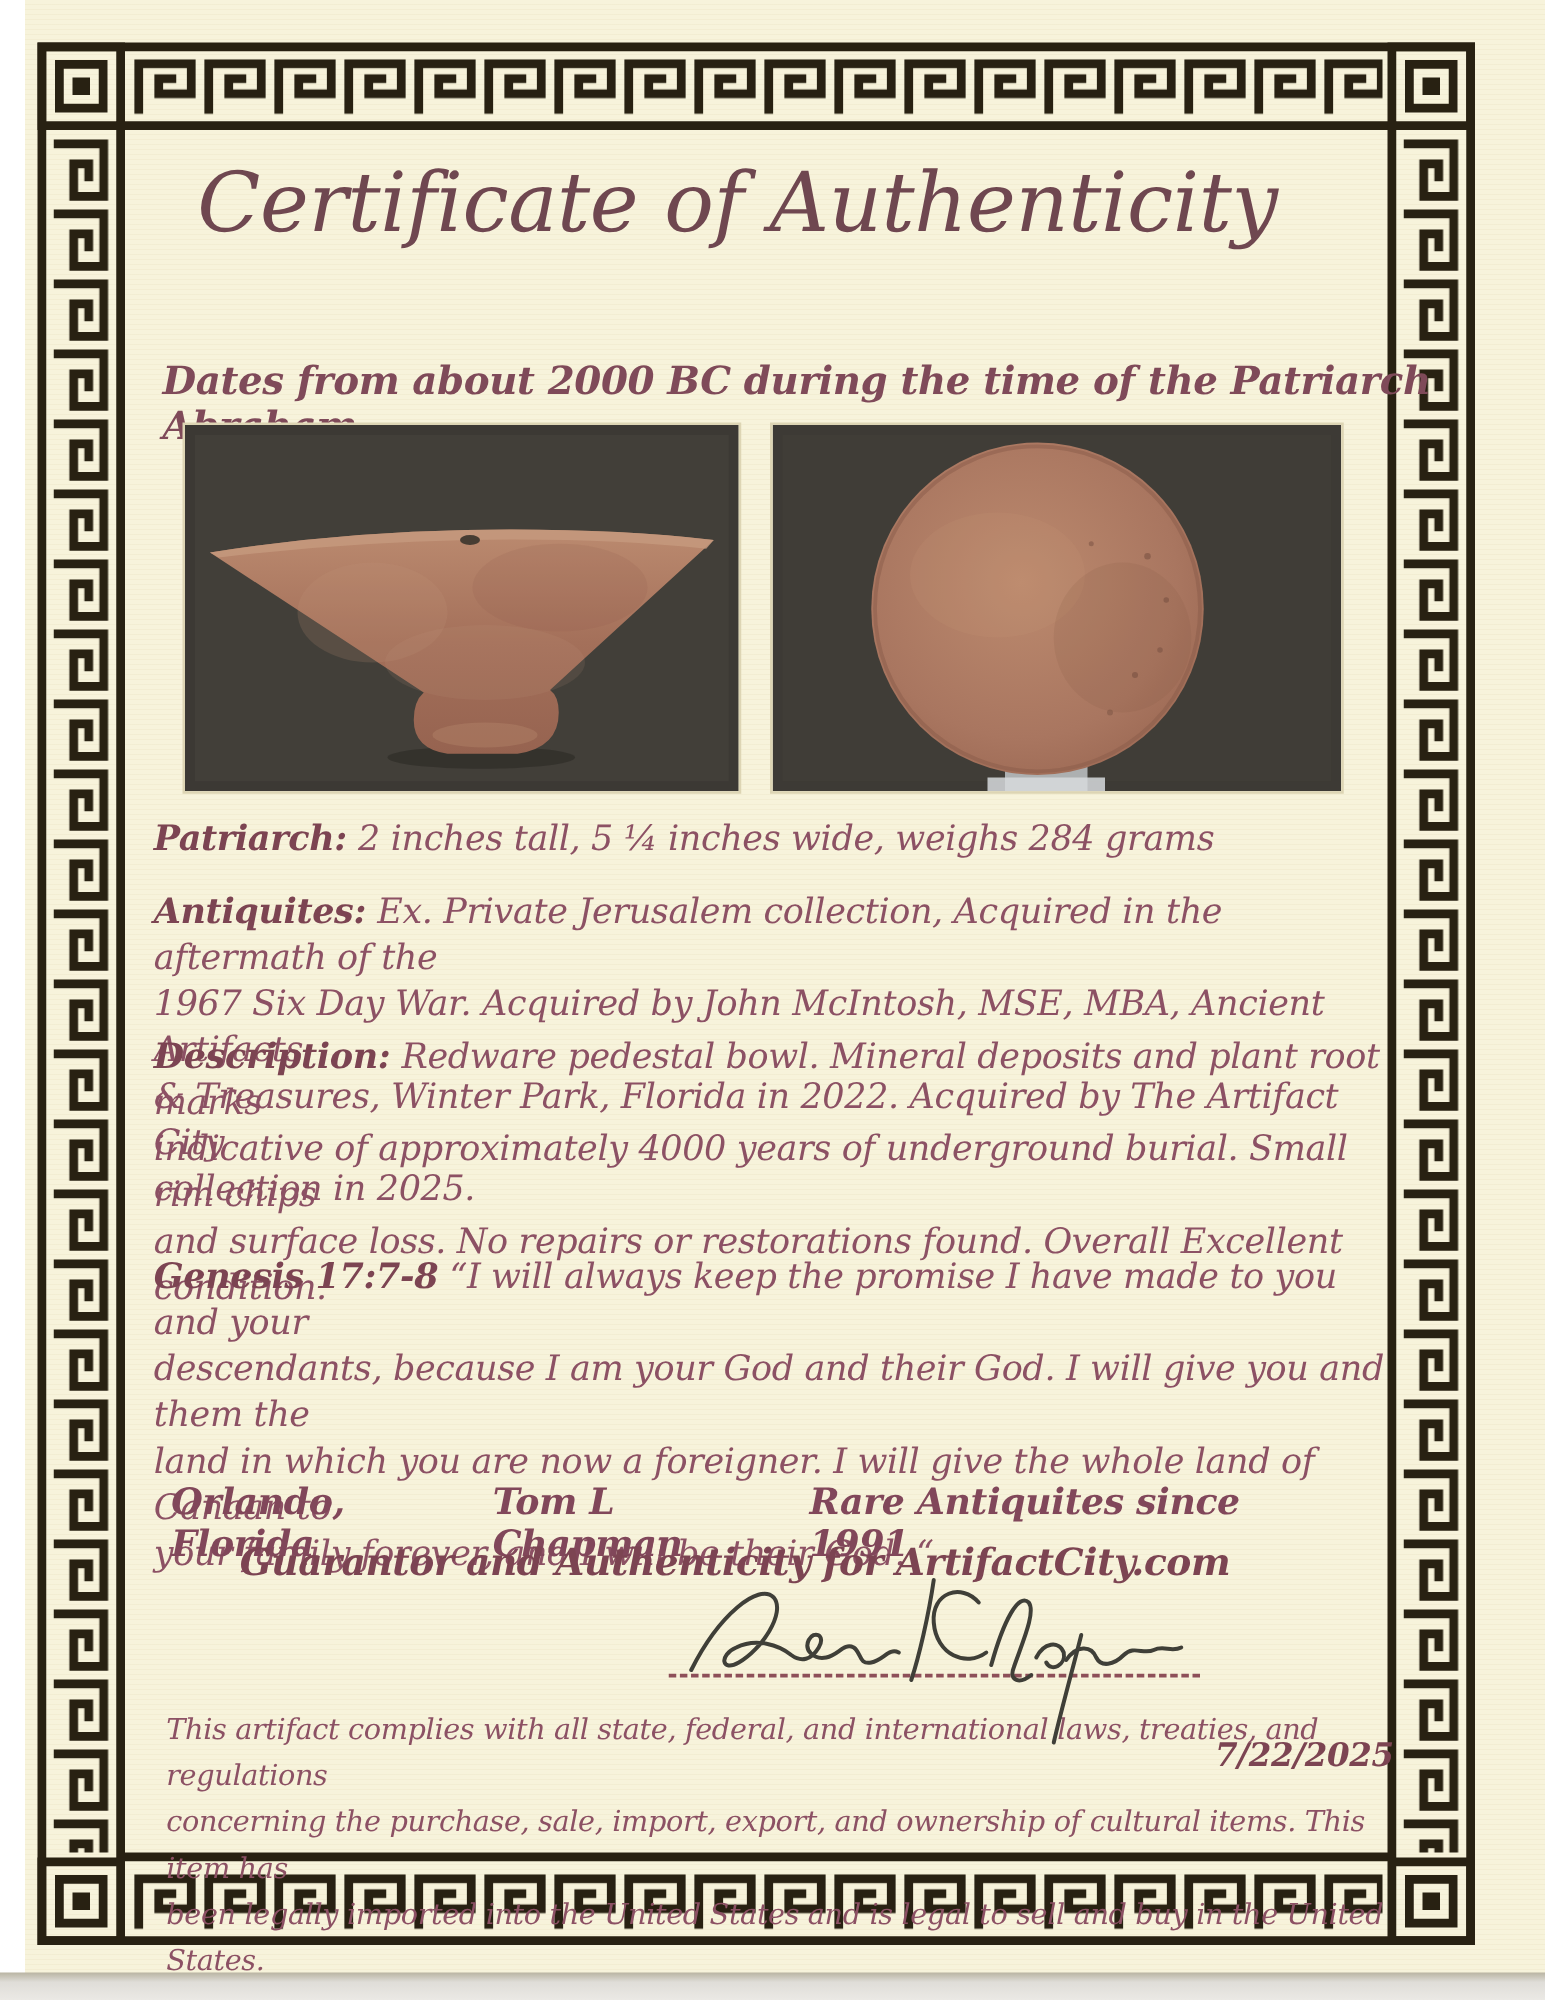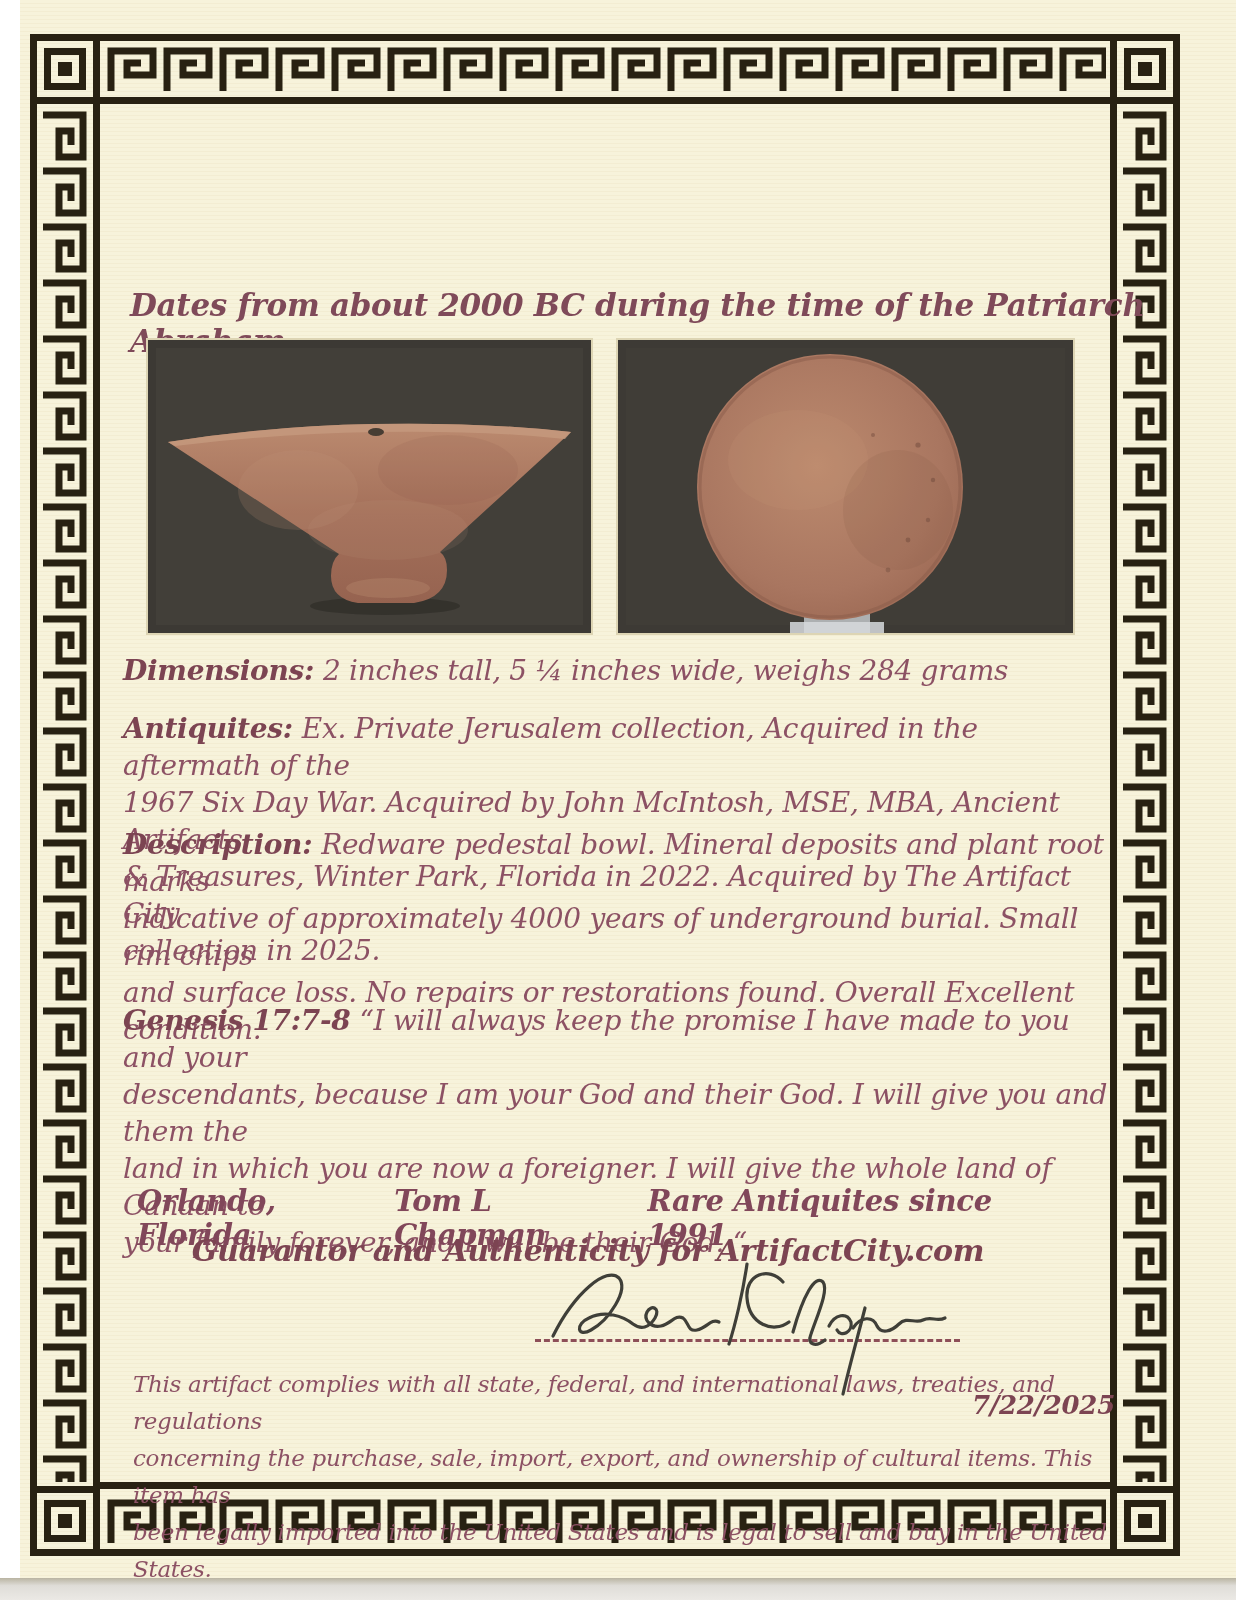--- a/index.html
+++ b/index.html
@@ -109,20 +109,21 @@
       <rect x="17.5" y="17.5" width="35" height="35" fill="none" stroke="#282112" stroke-width="7"></rect>
       <rect x="28" y="28" width="14" height="14" fill="#282112"></rect>
     </g>
     <g transform="translate(1110,1486)">
       <rect x="3.5" y="3.5" width="63" height="63" fill="none" stroke="#282112" stroke-width="7"></rect>
       <rect x="17.5" y="17.5" width="35" height="35" fill="none" stroke="#282112" stroke-width="7"></rect>
       <rect x="28" y="28" width="14" height="14" fill="#282112"></rect>
     </g>
   </svg>
 
+  <div class="txt title">Certificate of Authenticity</div>
   <div class="txt intro intro-2">Dates from about 2000 BC during the time of the Patriarch Abraham.</div>
 
   <div class="photo photo-side">
     <svg width="443" height="293" viewBox="0 0 443 293">
       <defs>
         <linearGradient id="potS" x1="0" y1="0" x2="0" y2="1">
           <stop offset="0" stop-color="#bb8a6f"></stop>
           <stop offset="0.5" stop-color="#a4705a"></stop>
           <stop offset="1" stop-color="#966350"></stop>
         </linearGradient>
@@ -161,21 +162,21 @@
       <circle cx="300" cy="105" r="2.6" fill="#6f4a3c" opacity="0.5"></circle>
       <circle cx="315" cy="140" r="2.2" fill="#6f4a3c" opacity="0.5"></circle>
       <circle cx="290" cy="200" r="2.4" fill="#6f4a3c" opacity="0.5"></circle>
       <circle cx="255" cy="95" r="2.0" fill="#6f4a3c" opacity="0.45"></circle>
       <circle cx="310" cy="180" r="2.2" fill="#6f4a3c" opacity="0.45"></circle>
       <circle cx="270" cy="230" r="2.4" fill="#6f4a3c" opacity="0.4"></circle>
     </svg>
   </div>
 
   <p class="txt sec sec-dimensions">
-    <span class="lbl">Dimensions:</span><span class="prewrap">2 inches tall, 5 ¼ inches wide, weighs 284 grams</span>
+    <span class="lbl">Patriarch:</span><span class="prewrap">2 inches tall, 5 ¼ inches wide, weighs 284 grams</span>
   </p>
 
   <p class="txt sec sec-provenance">
     <span class="lbl">Antiquites:</span><span class="prewrap">Ex. Private Jerusalem collection, Acquired in the aftermath of the
 1967 Six Day War. Acquired by John McIntosh, MSE, MBA, Ancient Artifacts
 &amp; Treasures, Winter Park, Florida in 2022. Acquired by The Artifact City
 collection in 2025.</span>
   </p>
 
   <p class="txt sec sec-description">

